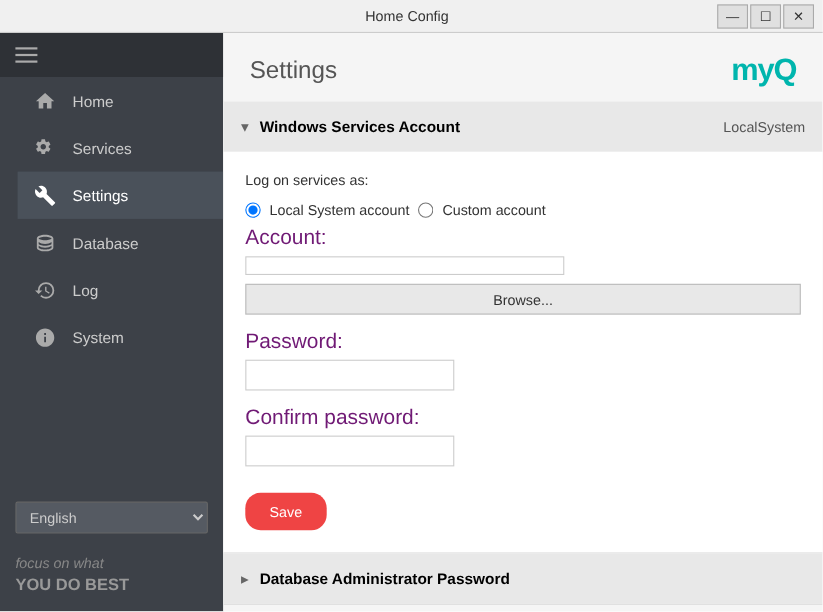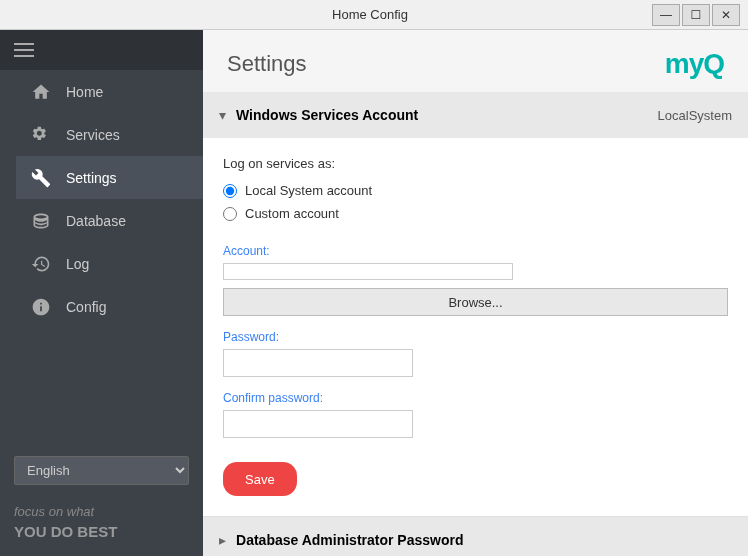--- a/index.html
+++ b/index.html
@@ -83,27 +83,27 @@
 
     .chevron-icon { color: #666; font-size: 14px; }
     .chevron-down::before { content: '▾'; }
     .chevron-right::before { content: '▸'; }
 
     
     .section-body { padding: 18px 20px 20px; background: #fff; }
 
     .logon-label { font-size: 13px; color: #333; margin-bottom: 12px; }
 
-    .radio-group { display: flex; flex-direction: column; gap: 8px; margin-bottom: 23px; }
+    .radio-group { display: flex; flex-direction: row; gap: 8px; margin-bottom: 8px; }
     .radio-item { display: flex; align-items: center; gap: 8px; cursor: pointer; }
     .radio-item input[type="radio"] { cursor: pointer; width: 14px; height: 14px; }
     .radio-item label { font-size: 13px; color: #333; cursor: pointer; }
 
     .field-group { margin-bottom: 14px; }
-    .field-label { font-size: 12px; color: #3b82f6; margin-bottom: 5px; }
+    .field-label { font-size: 19px; color: #701a75; margin-bottom: 5px; }
     .field-row { display: flex; gap: 8px; flex-direction: column; }
     .text-input {
       border: 1px solid #ccc; background: #fff; height: 28px; padding: 0 6px;
       font-size: 13px; color: #333; flex: 1;
     }
     .browse-btn {
       height: 28px; padding: 0 14px; background: #e8e8e8; border: 1px solid #bbb;
       font-size: 13px; cursor: pointer; color: #333; white-space: nowrap;
     }
 
@@ -187,21 +187,21 @@
         </div>
         <span class="nav-label">Log</span>
       </div>
 
       <div class="nav-item">
         <div class="nav-icon">
           <svg viewBox="0 0 24 24" width="20" height="20" fill="#aaa">
             <path d="M12 2C6.48 2 2 6.48 2 12s4.48 10 10 10 10-4.48 10-10S17.52 2 12 2zm1 15h-2v-6h2v6zm0-8h-2V7h2v2z"></path>
           </svg>
         </div>
-        <span class="nav-label">Config</span>
+        <span class="nav-label">System</span>
       </div>
     </nav>
 
     <div class="sidebar-footer">
       <select class="lang-select">
         <option>English</option>
         <option>Deutsch</option>
         <option>Français</option>
         <option>Español</option>
       </select>

